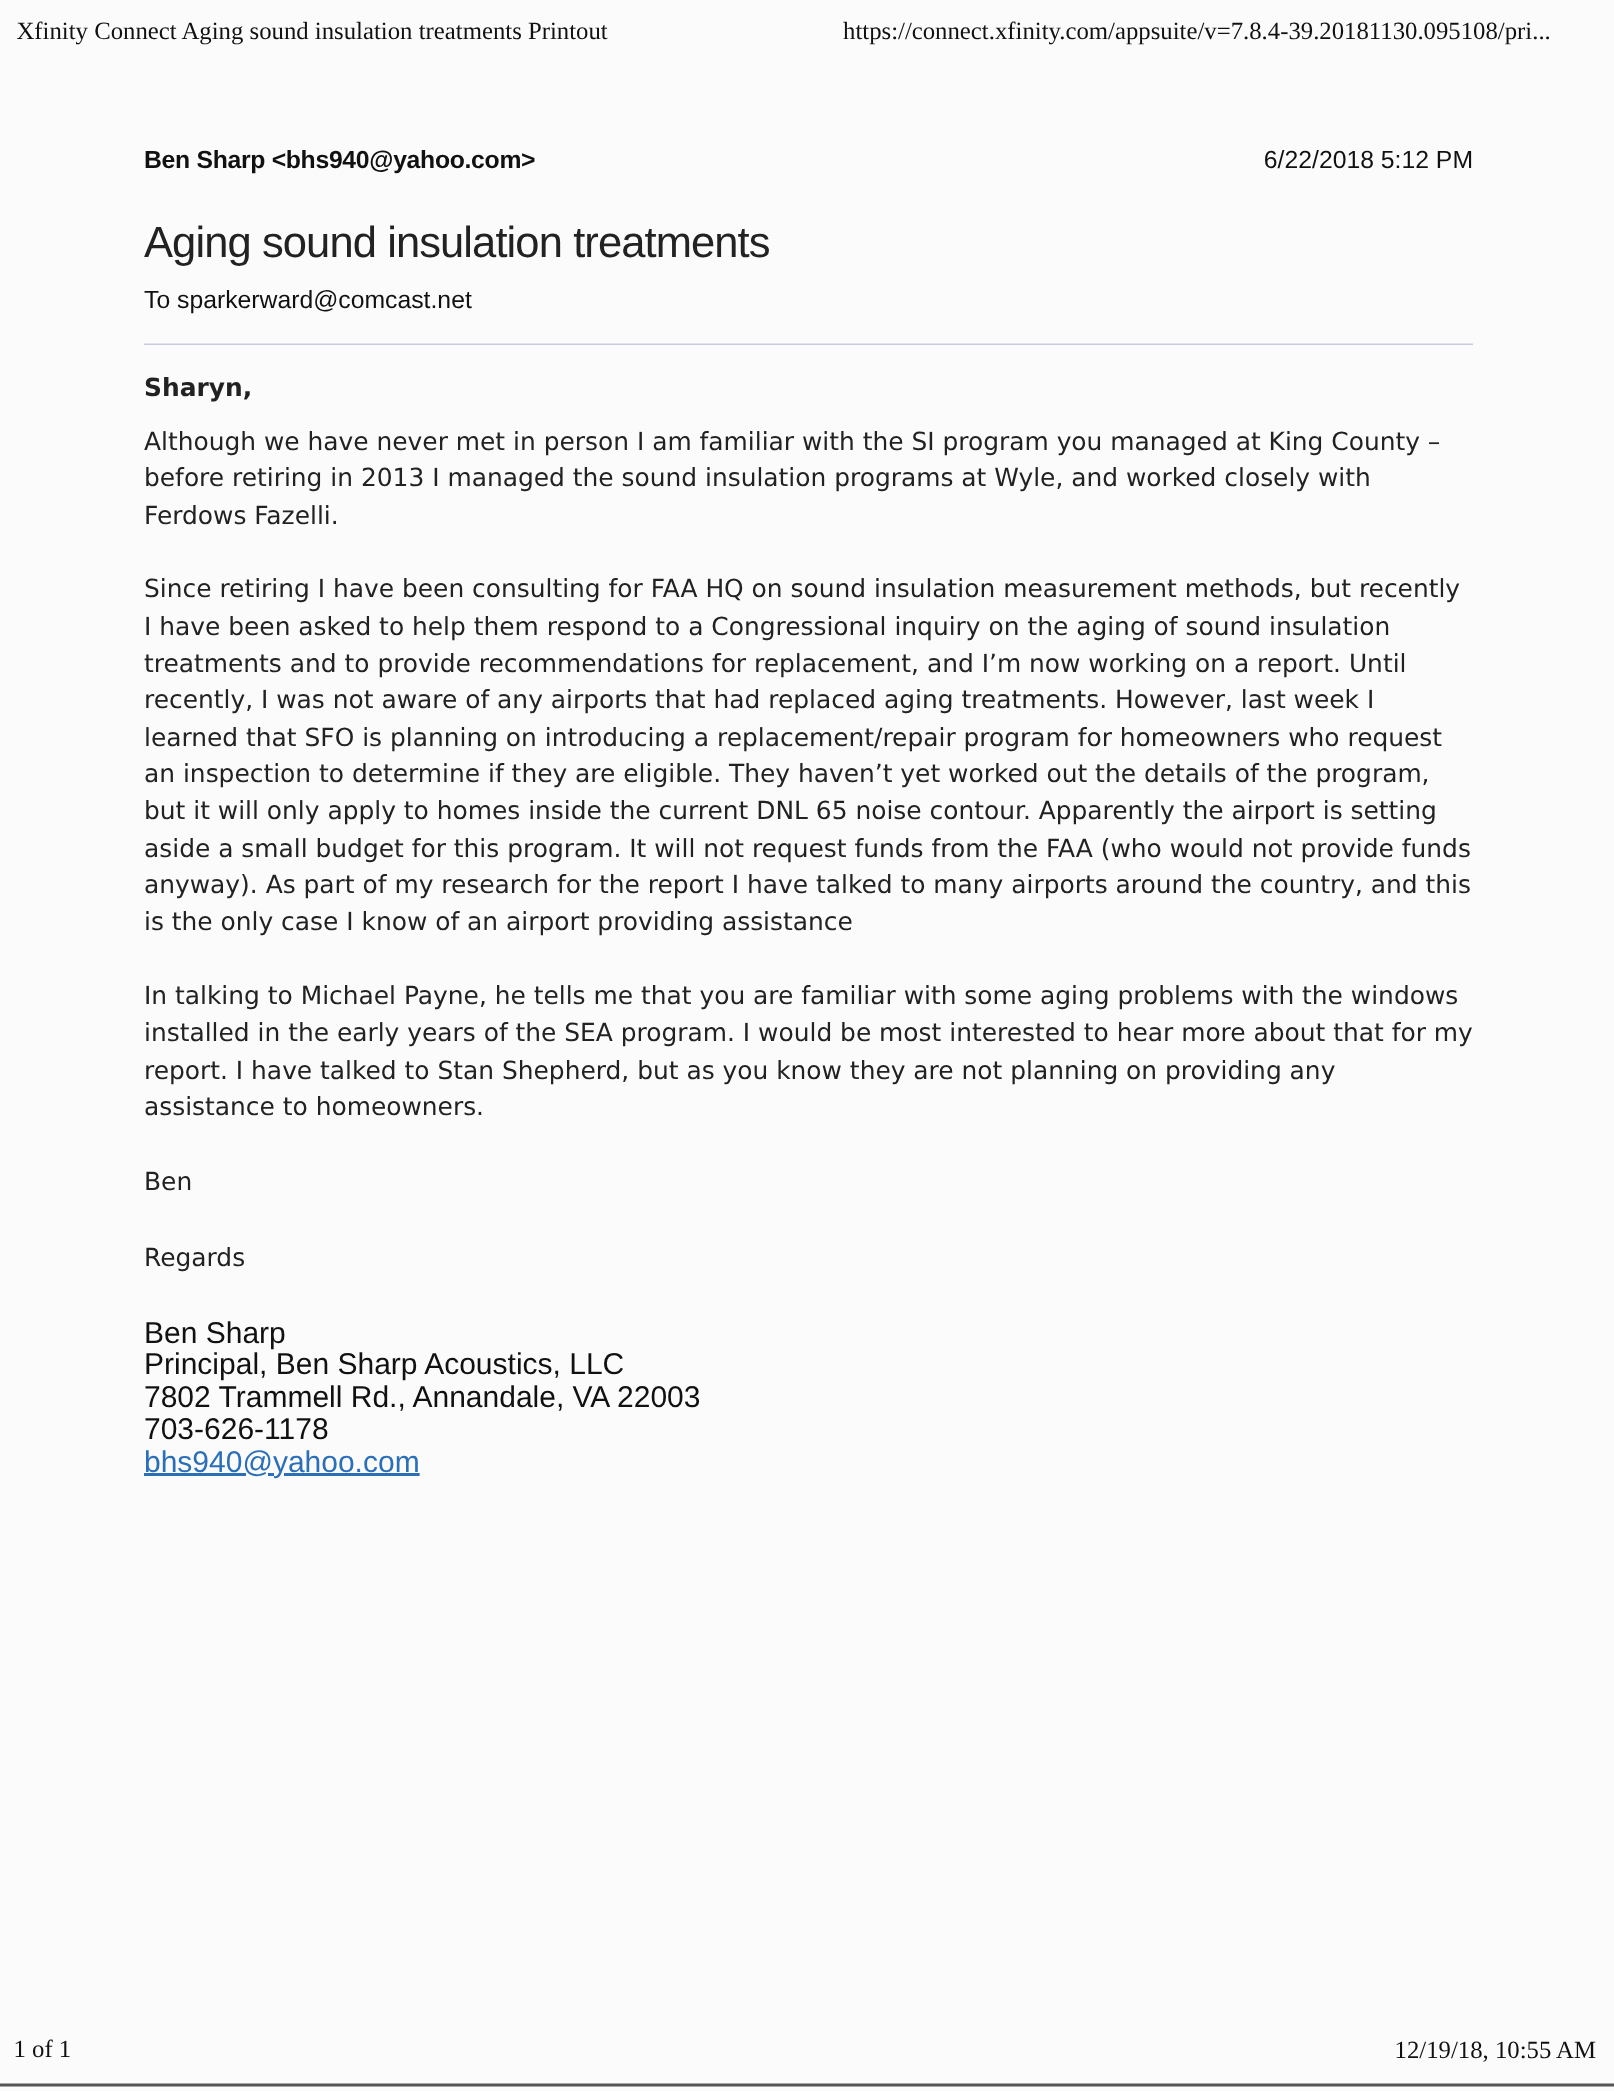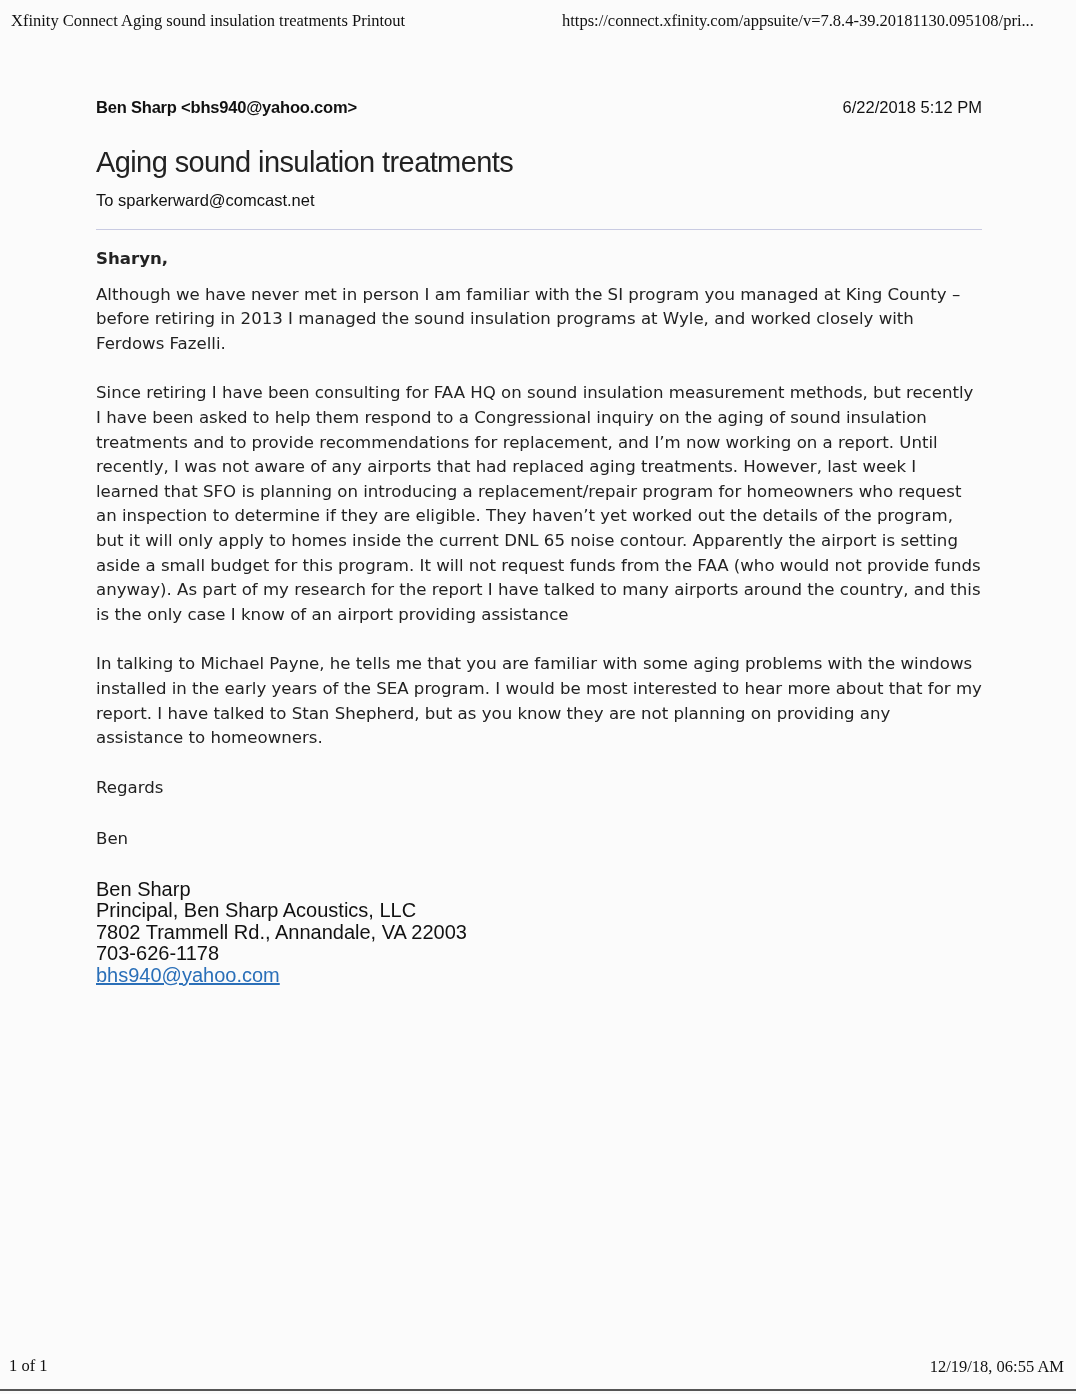--- a/index.html
+++ b/index.html
@@ -74,28 +74,28 @@
     <span>To</span>
     <span>sparkerward@comcast.net</span>
   </div>
   <div class="divider"></div>
 
   <div class="body-text">
     <p class="greeting">Sharyn,</p>
     <p>Although we have never met in person I am familiar with the SI program you managed at King County – before retiring in 2013 I managed the sound insulation programs at Wyle, and worked closely with Ferdows Fazelli.</p>
     <p>Since retiring I have been consulting for FAA HQ on sound insulation measurement methods, but recently I have been asked to help them respond to a Congressional inquiry on the aging of sound insulation treatments and to provide recommendations for replacement, and I’m now working on a report. Until recently, I was not aware of any airports that had replaced aging treatments. However, last week I learned that SFO is planning on introducing a replacement/repair program for homeowners who request an inspection to determine if they are eligible. They haven’t yet worked out the details of the program, but it will only apply to homes inside the current DNL 65 noise contour. Apparently the airport is setting aside a small budget for this program. It will not request funds from the FAA (who would not provide funds anyway). As part of my research for the report I have talked to many airports around the country, and this is the only case I know of an airport providing assistance</p>
     <p>In talking to Michael Payne, he tells me that you are familiar with some aging problems with the windows installed in the early years of the SEA program. I would be most interested to hear more about that for my report. I have talked to Stan Shepherd, but as you know they are not planning on providing any assistance to homeowners.</p>
+    <div class="closing">Ben</div>
     <div class="closing">Regards</div>
-    <div class="closing">Ben</div>
   </div>
 
   <div class="signature">
     <span class="sig-line">Ben Sharp</span>
     <span class="sig-line">Principal, Ben Sharp Acoustics, LLC</span>
     <span class="sig-line">7802 Trammell Rd., Annandale, VA 22003</span>
     <span class="sig-line">703-626-1178</span>
     <a class="sig-line sig-email">bhs940@yahoo.com</a>
   </div>
 </div>
 
 <div class="print-footer-left">1 of 1</div>
-<div class="print-footer-right">12/19/18, 06:55 AM</div>
+<div class="print-footer-right">12/19/18, 10:55 AM</div>
 <div class="footer-rule"></div>
 
 </body></html>

